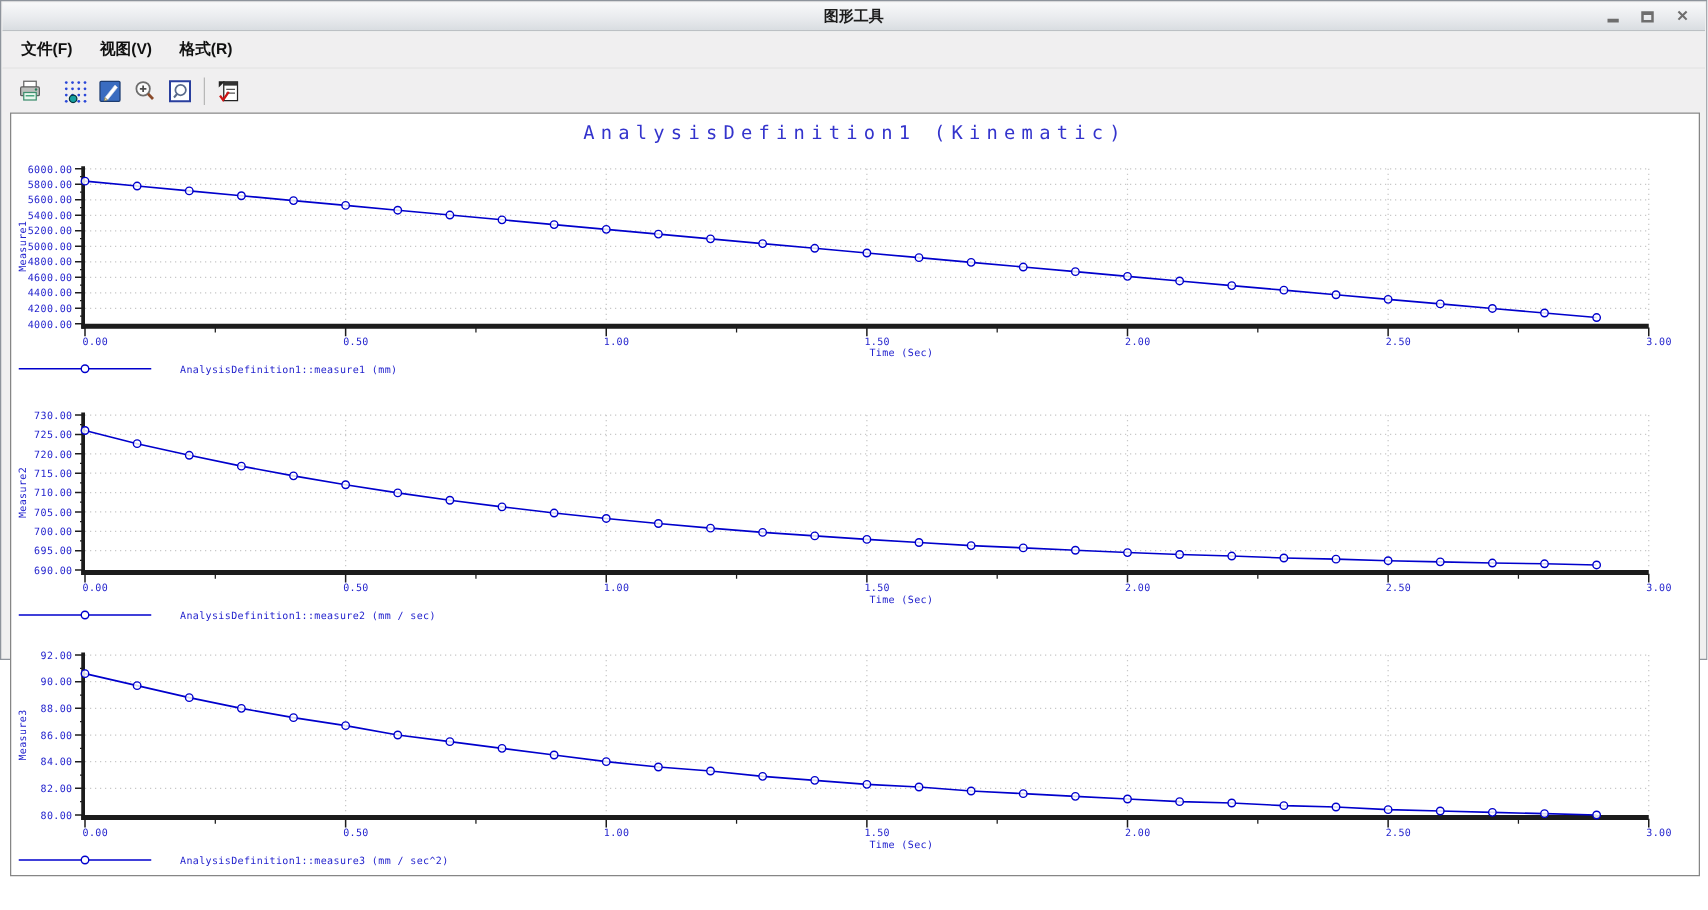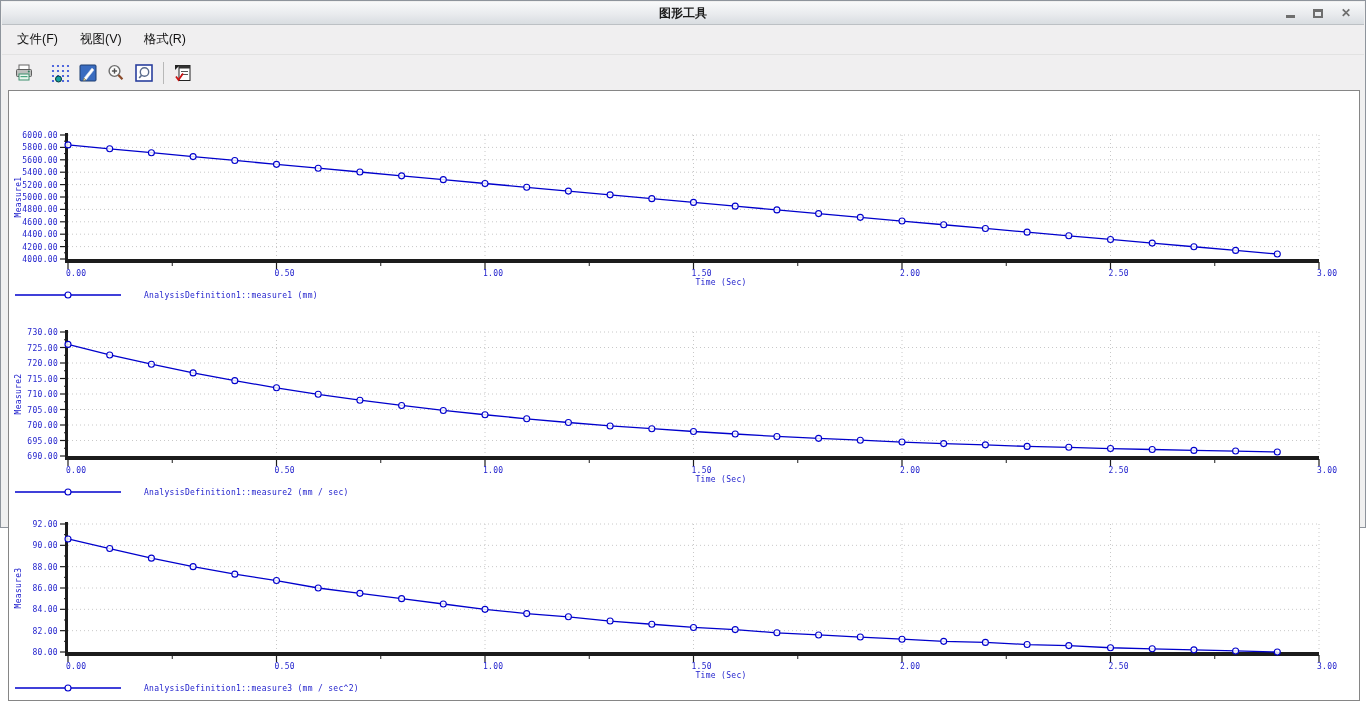--- a/index.html
+++ b/index.html
@@ -18,21 +18,21 @@
     display:flex; align-items:center; gap:12px; }
   .wc { width:16px; height:16px; display:flex; align-items:center; justify-content:center;
     color:#6e6e6e; font-size:12px; cursor:default; }
   .wc .minbar { width:9px; height:3px; background:#6e6e6e; margin-top:6px; }
   .wc .maxbox { width:10px; height:9px; border:2px solid #6e6e6e; border-top-width:3px; }
   .wc .xglyph { font-weight:bold; font-size:12px; line-height:12px; }
 
   
   .menubar { position:absolute; left:1px; top:24px; right:1px; height:30px;
     background:#f0eff0; border-bottom:1px solid #e2e2e2; padding-left:4px;
-    display:flex; align-items:center; }
+    display:flex; align-items:center;font-weight:bold; }
   .menu-item { padding:5px 11px; font-size:12.5px; color:#111; cursor:default; }
 
   
   .toolbar { position:absolute; left:1px; top:54px; right:1px; height:35px;
     background:#f0eff0; display:flex; align-items:center; padding-left:9px; }
   .tbtn { width:26px; height:26px; display:flex; align-items:center; justify-content:center;
     margin-right:2px; border:1px solid transparent; }
   .tbtn:nth-child(1){ margin-right:10px; }
   .tsep { width:1px; height:22px; background:#b8b8b8; margin:0 6px 0 4px; }
 
@@ -142,20 +142,21 @@
         <rect x="6" y="2.5" width="11" height="15" fill="#ffffff" stroke="#222222"></rect>
         <rect x="6" y="2.5" width="11" height="3" fill="#333333"></rect>
         <line x1="8" y1="8.5" x2="15" y2="8.5" stroke="#555" stroke-width="1"></line>
         <line x1="8" y1="11.5" x2="15" y2="11.5" stroke="#555" stroke-width="1"></line>
         <polyline points="3,13.5 5.5,17 10,10.5" fill="none" stroke="#cc1414" stroke-width="1.8"></polyline>
       </svg>
     </div>
   </div>
 
   <div class="graph-area" id="graph-area">
+    <div class="chart-title">AnalysisDefinition1 (Kinematic)</div>
   <svg width="1352" height="190" class="chart" style="top: 30px;">
         <line x1="59" y1="14" x2="1310" y2="14" stroke="#c8c8c8" stroke-dasharray="1,3"></line>
         <line x1="59" y1="26.39999999999999" x2="1310" y2="26.39999999999999" stroke="#c8c8c8" stroke-dasharray="1,3"></line>
         <line x1="59" y1="38.8" x2="1310" y2="38.8" stroke="#c8c8c8" stroke-dasharray="1,3"></line>
         <line x1="59" y1="51.2" x2="1310" y2="51.2" stroke="#c8c8c8" stroke-dasharray="1,3"></line>
         <line x1="59" y1="63.60000000000001" x2="1310" y2="63.60000000000001" stroke="#c8c8c8" stroke-dasharray="1,3"></line>
         <line x1="59" y1="76" x2="1310" y2="76" stroke="#c8c8c8" stroke-dasharray="1,3"></line>
         <line x1="59" y1="88.4" x2="1310" y2="88.4" stroke="#c8c8c8" stroke-dasharray="1,3"></line>
         <line x1="59" y1="100.80000000000001" x2="1310" y2="100.80000000000001" stroke="#c8c8c8" stroke-dasharray="1,3"></line>
         <line x1="59" y1="113.2" x2="1310" y2="113.2" stroke="#c8c8c8" stroke-dasharray="1,3"></line>

